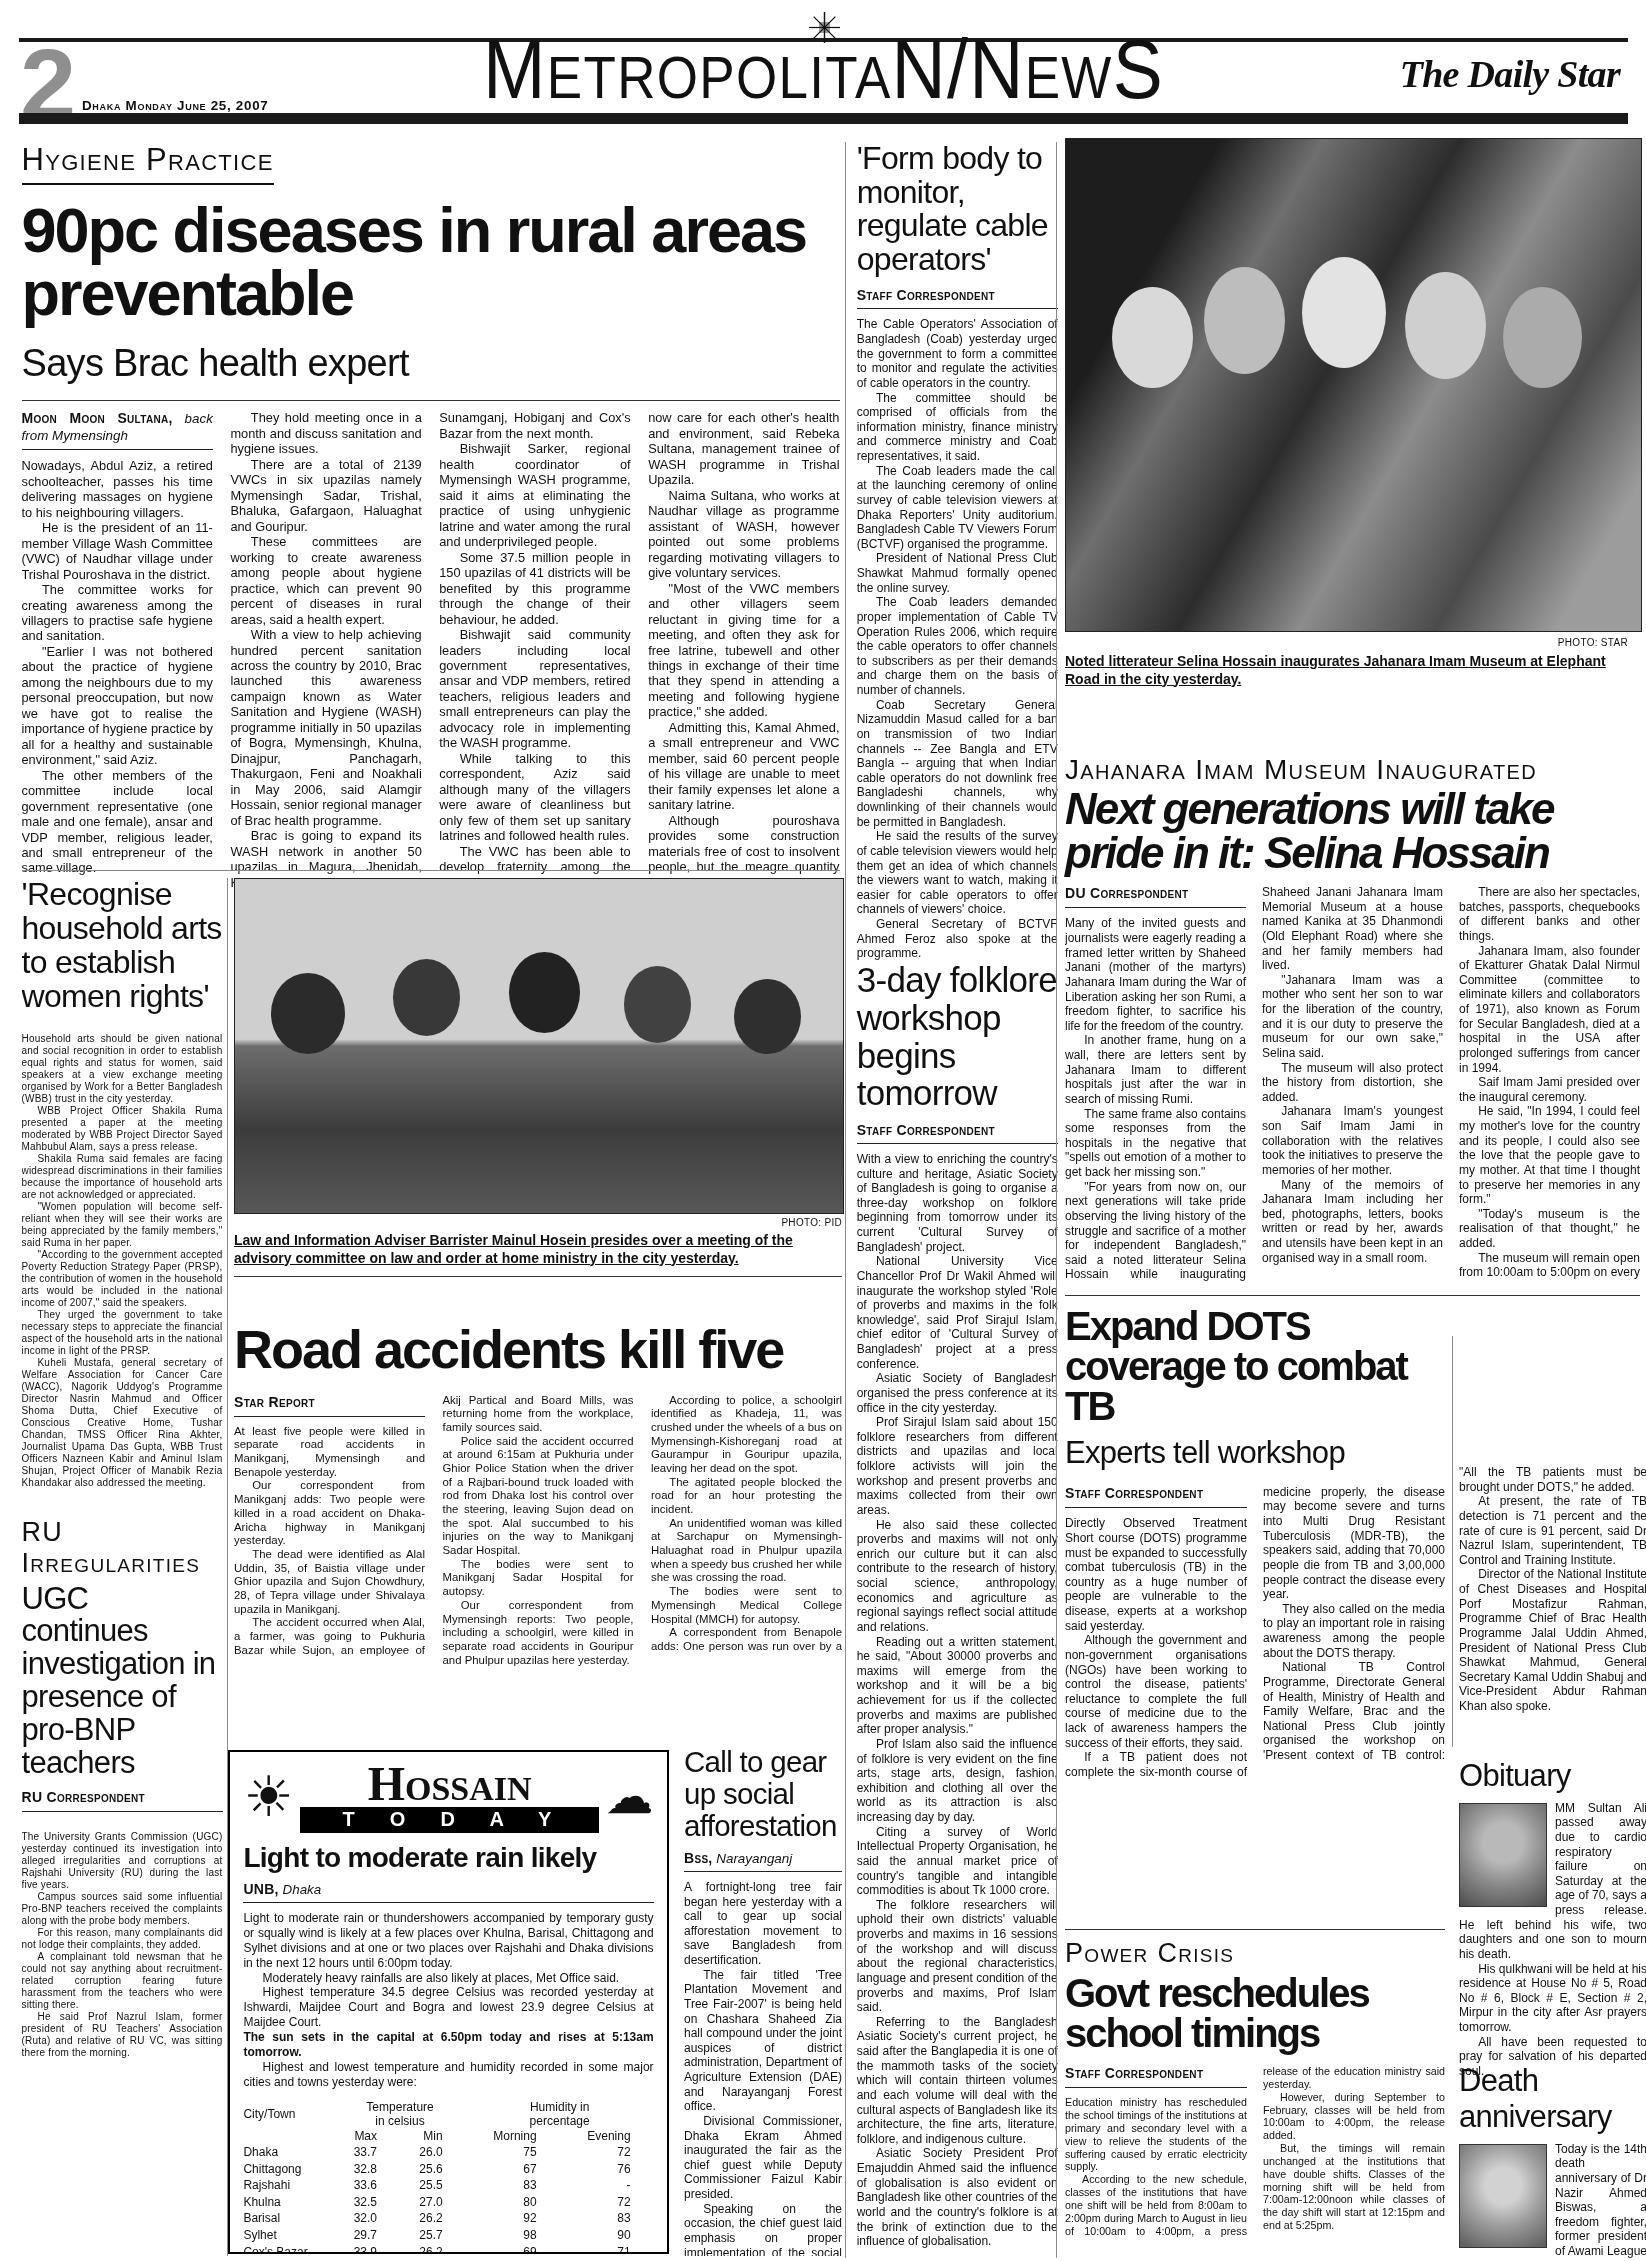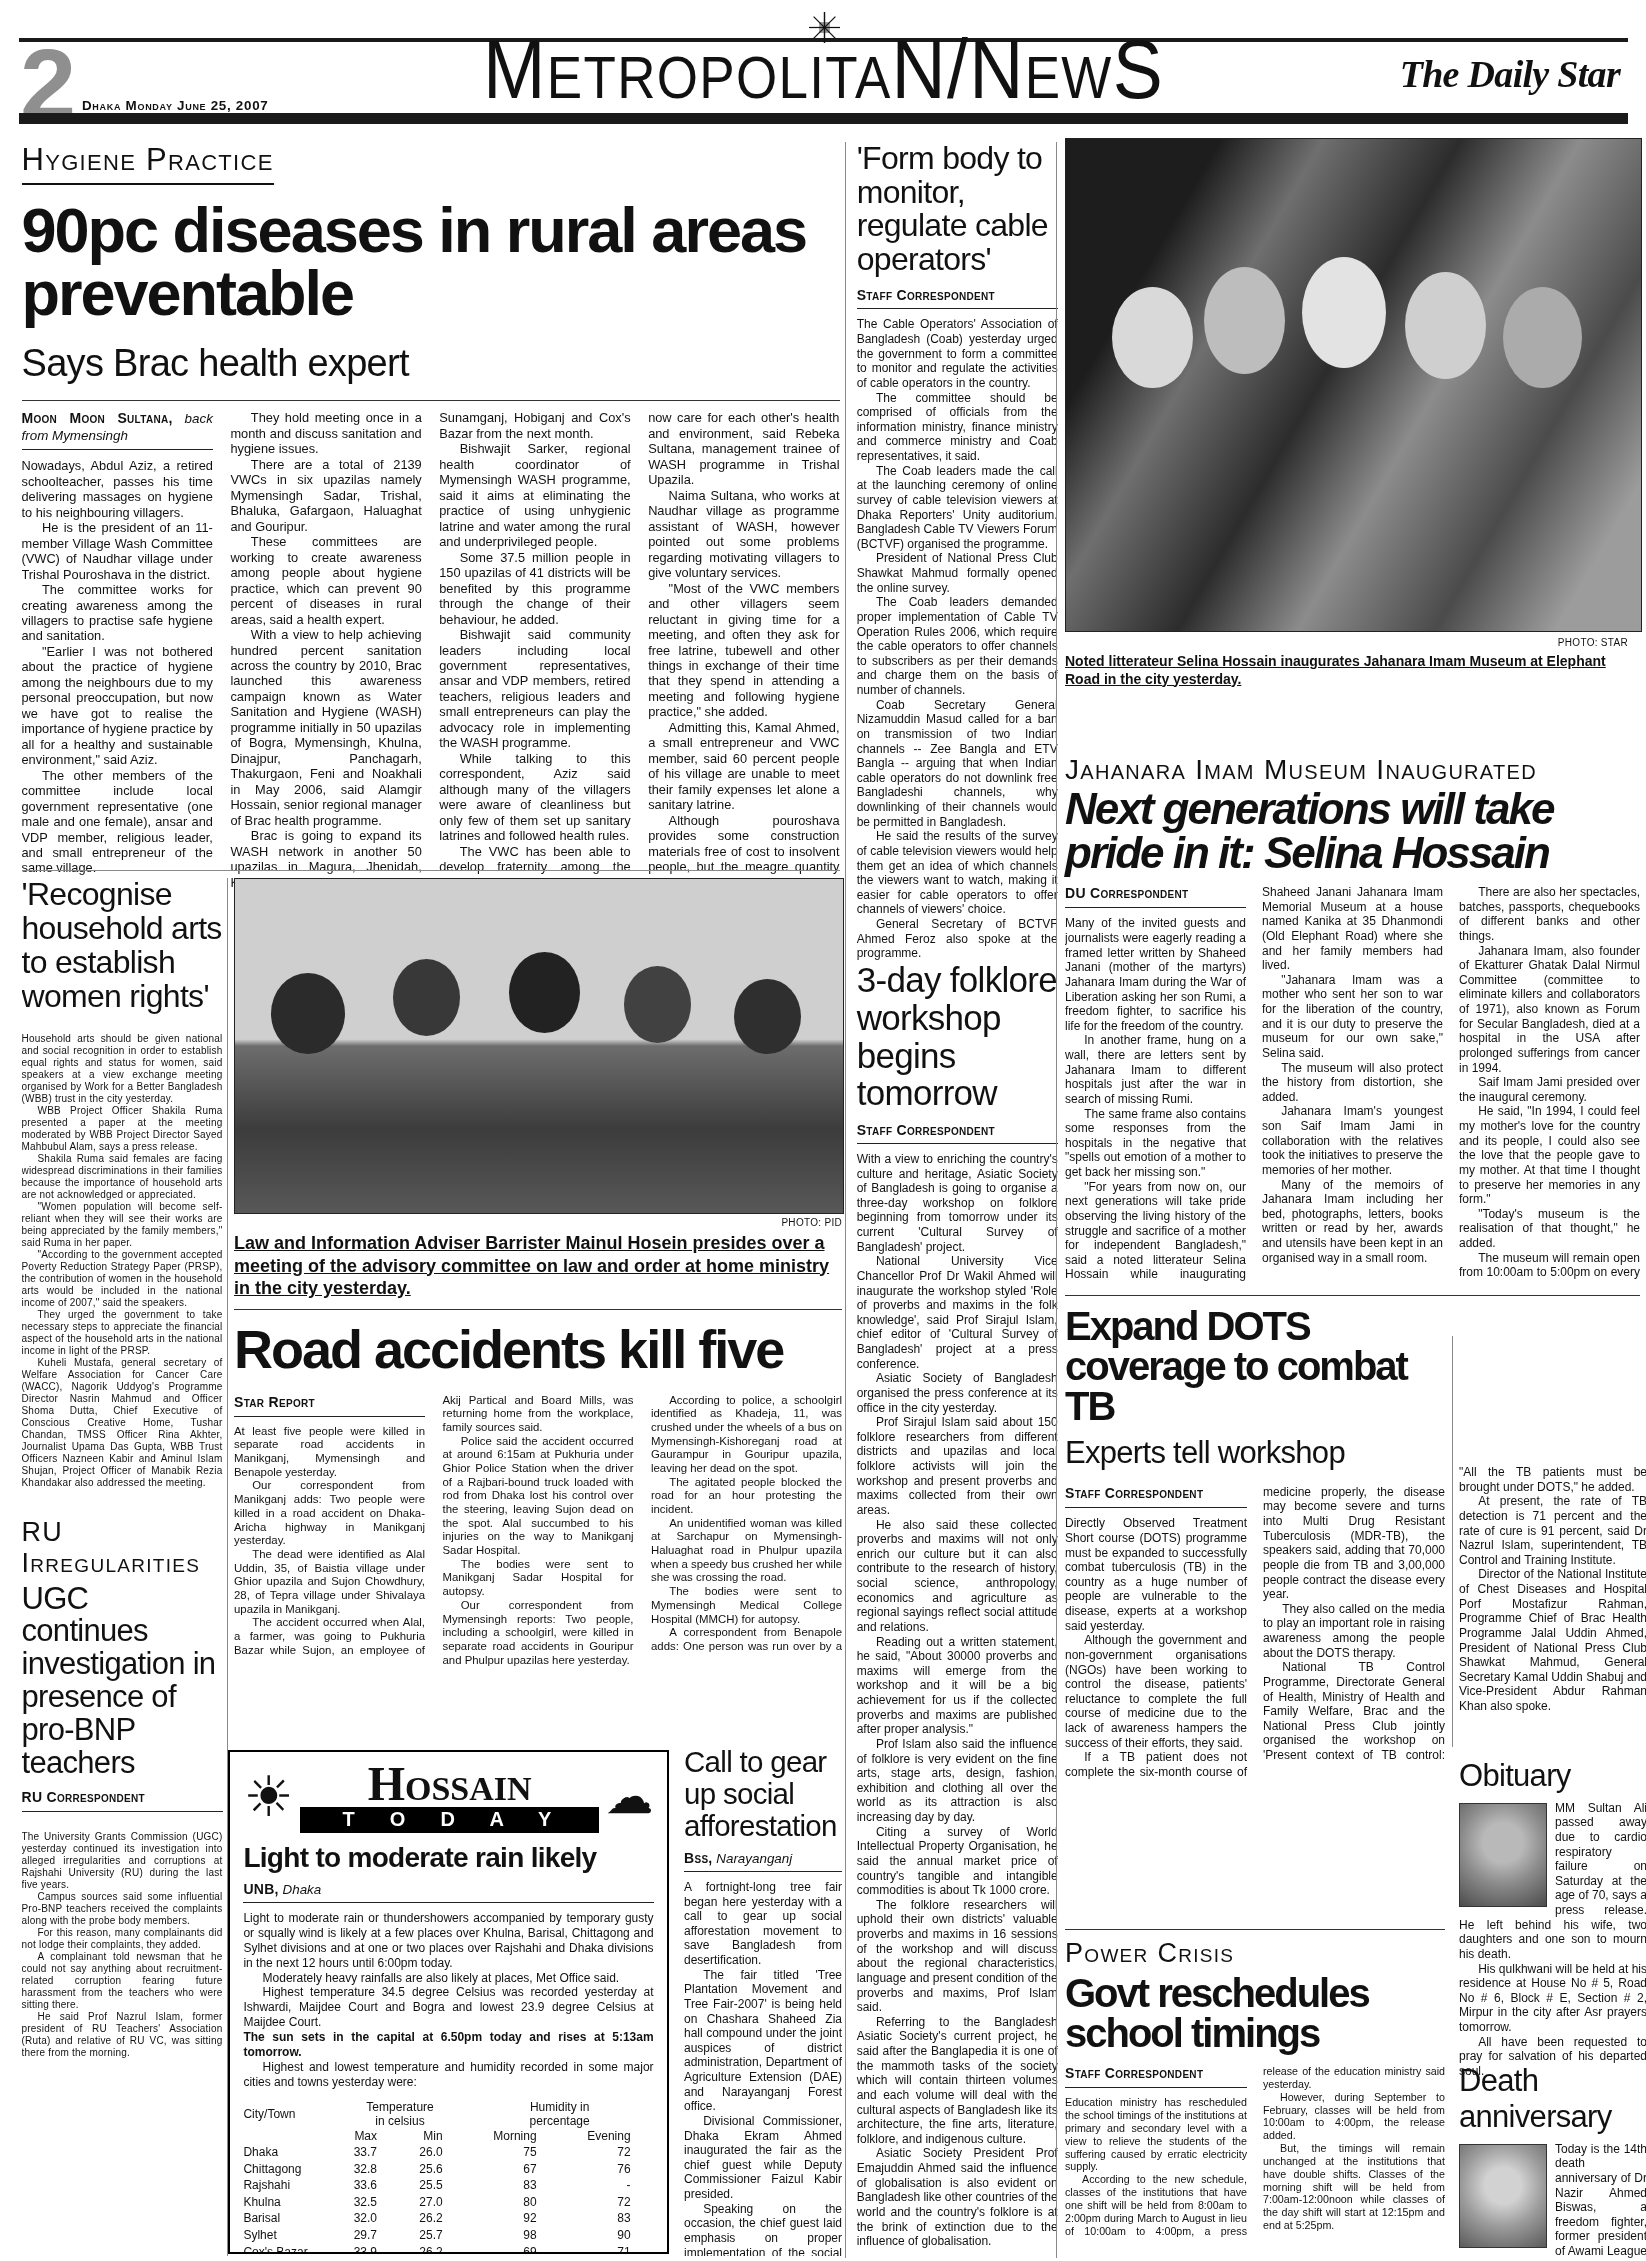--- a/index.html
+++ b/index.html
@@ -58,21 +58,21 @@
   .llcol{position:absolute;left:21.5px;top:878px;width:201px;height:1378px;overflow:hidden;}
   .llcol .headline{font-weight:400;letter-spacing:-0.7px;font-size:32px;line-height:1.06;}
   .llcol .body{font-size:10px;line-height:1.2;letter-spacing:0.2px;margin-top:19px;}
   .ugc{margin-top:28px;}
   .ugc .kicker{font-size:27px;}
   .ugc .headline{font-size:31px;margin-top:4px;}
   .ugc .byline{margin-top:9.4px;}
   
   .meet-photo{position:absolute;left:234px;top:878px;width:608px;height:334px;border:0.7px solid #222;}
   .meet-credit{position:absolute;left:234px;top:1217px;width:608px;}
-  .meet-caption{position:absolute;left:234px;top:1232px;width:608px;font-size:18px;line-height:1.25;
+  .meet-caption{position:absolute;left:234px;top:1232px;width:608px;font-size:14px;line-height:1.25;
                 border-bottom:1.3px solid #333;padding-bottom:9.4px;}
   .road{position:absolute;left:234px;top:1322px;width:608px;}
   .road .headline{font-size:54px;}
   .road .body{margin-top:17.5px;column-count:3;column-gap:17.5px;height:277px;overflow:hidden;
               font-size:11.4px;line-height:1.2;}
   
   .weather{position:absolute;left:228px;top:1750px;width:441px;height:504px;border:2.7px solid #000;
            box-sizing:border-box;padding:9.4px 13.4px;overflow:hidden;}
   .wx-logo{display:flex;align-items:center;gap:6.7px;}
   .wx-sun{font-size:56px;line-height:1;}

